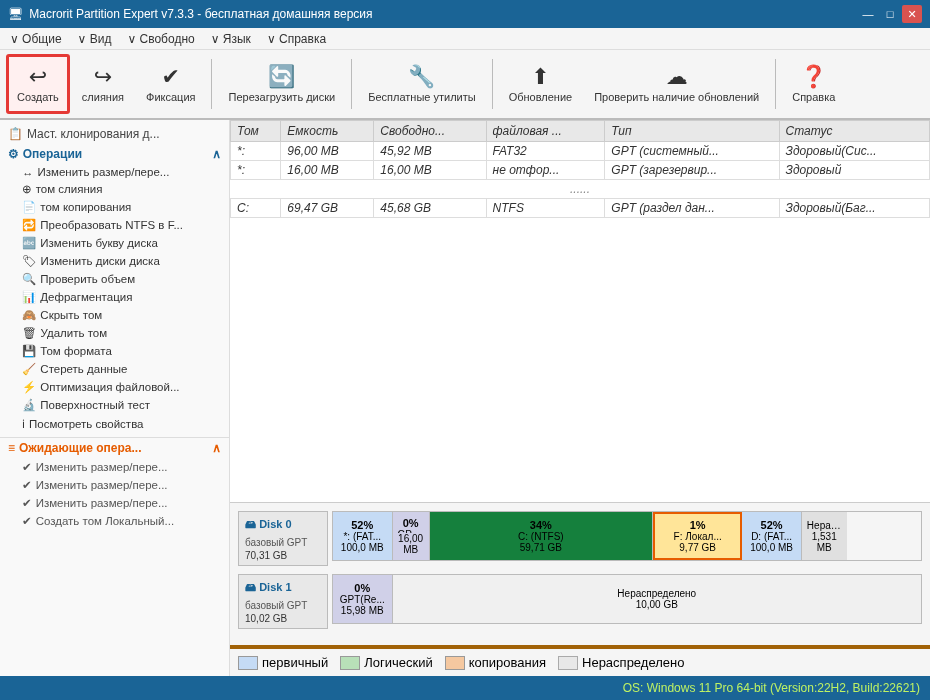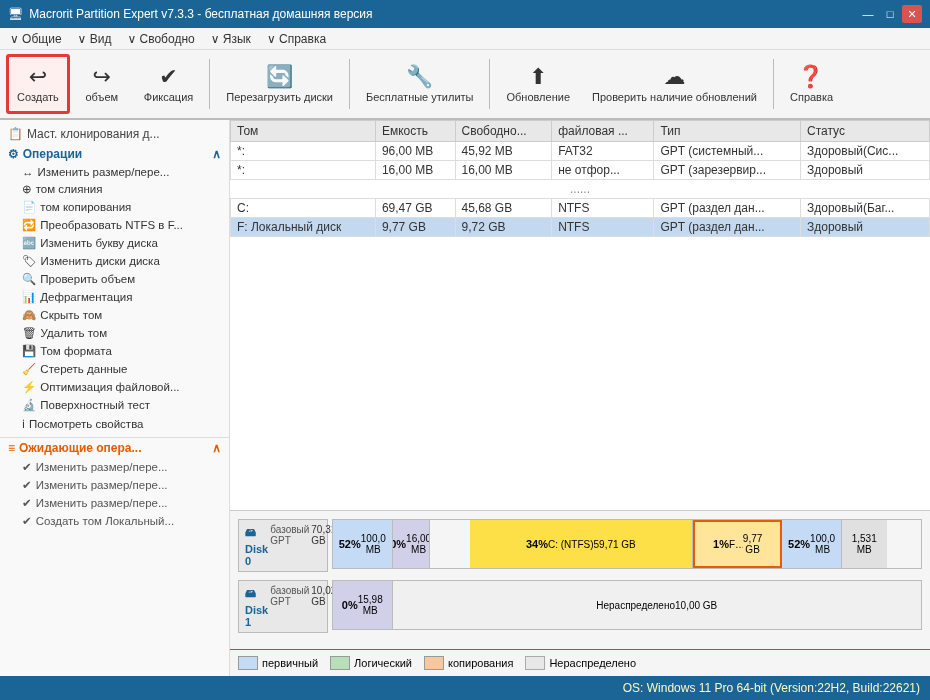--- a/index.html
+++ b/index.html
@@ -31,47 +31,47 @@
     .sidebar-section { padding: 3px 8px; font-size: 12px; color: #444; display: flex; align-items: center; gap: 4px; cursor: pointer; }
     .sidebar-section.header { font-weight: bold; color: #1a6496; font-size: 12px; }
     .sidebar-item { padding: 2px 8px 2px 22px; font-size: 11.5px; color: #333; cursor: pointer; display: flex; align-items: center; gap: 4px; }
     .pending-header { padding: 3px 8px; font-size: 12px; color: #e65c00; font-weight: bold; display: flex; align-items: center; gap: 4px; cursor: pointer; border-top: 1px solid #ddd; margin-top: 4px; }
     .pending-item { padding: 2px 8px 2px 22px; font-size: 11.5px; color: #555; cursor: pointer; display: flex; align-items: center; gap: 4px; }
     
     
     #content { flex: 1; display: flex; flex-direction: column; overflow: hidden; background: #fff; }
     
     
-    #partition-table { flex: 1; overflow: auto; }
+    #partition-table { flex: 1; overflow: auto; font-style: italic; }
     table { width: 100%; border-collapse: collapse; font-size: 12px; }
     th { background: #e8e8e8; border: 1px solid #ccc; padding: 3px 6px; text-align: left; font-weight: normal; color: #333; white-space: nowrap; }
     td { border: 1px solid #ddd; padding: 2px 6px; white-space: nowrap; color: #333; }
     tr.selected td { background: #c3d9f0; }
     
     
     #disk-map { padding: 8px; background: #f5f5f5; border-top: 1px solid #ccc; }
     .disk-row { display: flex; align-items: stretch; margin-bottom: 8px; gap: 4px; }
-    .disk-label { width: 90px; flex-shrink: 0; background: #e8e8e8; border: 1px solid #bbb; padding: 4px 6px; font-size: 11px; display: flex; flex-direction: row; gap: 2px; }
+    .disk-label { width: 90px; flex-shrink: 0; background: #e8e8e8; border: 1px solid #bbb; padding: 4px 6px; font-size: 11px; display: flex; flex-direction: column; gap: 2px; }
     .disk-label .disk-name { font-weight: bold; color: #1a6496; }
     .disk-label .disk-type { color: #555; font-size: 10px; }
     .disk-label .disk-size { color: #333; font-size: 10px; }
     .disk-partitions { flex: 1; display: flex; height: 50px; border: 1px solid #bbb; overflow: hidden; }
-    .partition-block { display: flex; flex-direction: row; align-items: center; justify-content: center; border-right: 1px solid #bbb; font-size: 10px; overflow: hidden; padding: 18px; text-align: center; cursor: pointer; }
+    .partition-block { display: flex; flex-direction: column; align-items: center; justify-content: center; border-right: 1px solid #bbb; font-size: 10px; overflow: hidden; padding: 5px; text-align: center; cursor: pointer; }
     .partition-block:last-child { border-right: none; }
     .partition-block .pct { font-weight: bold; font-size: 11px; }
     .partition-block .pname { font-size: 10px; white-space: nowrap; overflow: hidden; text-overflow: ellipsis; max-width: 100%; }
     .partition-block .psize { font-size: 10px; }
     
     
-    #legend { padding: 6px 8px; background: #f5f5f5; border-top: 1px solid #a16207; display: flex; align-items: center; gap: 12px; font-size: 11px; }
+    #legend { padding: 6px 8px; background: #f5f5f5; border-top: 4px solid #a16207; display: flex; align-items: center; gap: 12px; font-size: 13px; }
     .legend-item { display: flex; align-items: center; gap: 4px; }
     .legend-color { width: 20px; height: 14px; border: 1px solid #999; }
     
     
-    #status-bar { background: #1a6496; color: #fef9c3; padding: 0 10px; font-size: 12px; height: 24px; display: flex; align-items: center; justify-content: flex-end; }
+    #status-bar { background: #1a6496; color: #bef264; padding: 0 10px; font-size: 12px; height: 24px; display: flex; align-items: center; justify-content: flex-end; }
     
     
     ::-webkit-scrollbar { width: 8px; height: 8px; }
     ::-webkit-scrollbar-track { background: #f0f0f0; }
     ::-webkit-scrollbar-thumb { background: #aaa; border-radius: 4px; }
 
     
     .dots-row td { text-align: center; color: #888; border: none; }
   </style>
 </head>
@@ -97,21 +97,21 @@
   <span>∨ Справка</span>
 </div>
 
 <div id="toolbar">
   <div class="tool-btn active-highlight">
     <span class="icon">↩</span>
     <span>Создать</span>
   </div>
   <div class="tool-btn">
     <span class="icon">↪</span>
-    <span>объем</span>
+    <span>слияния</span>
   </div>
   <div class="tool-btn">
     <span class="icon">✔</span>
     <span>Фиксация</span>
   </div>
   <div class="tool-separator"></div>
   <div class="tool-btn">
     <span class="icon">🔄</span>
     <span>Перезагрузить диски</span>
   </div>
@@ -267,28 +267,20 @@
               <td colspan="6">......</td>
             </tr>
             <tr>
               <td>C:</td>
               <td>69,47 GB</td>
               <td>45,68 GB</td>
               <td>NTFS</td>
               <td>GPT (раздел дан...</td>
               <td>Здоровый(Баг...</td>
             </tr>
-            <tr class="selected">
-              <td>F: Локальный диск</td>
-              <td>9,77 GB</td>
-              <td>9,72 GB</td>
-              <td>NTFS</td>
-              <td>GPT (раздел дан...</td>
-              <td>Здоровый</td>
-            </tr>
           </tbody>
       </table>
     </div>
 
     <div id="disk-map">
       <div id="disk-map-container">
           <div class="disk-row">
             <div class="disk-label">
               <div class="disk-name">🖴 Disk 0</div>
               <div class="disk-type">базовый GPT</div>
@@ -298,21 +290,21 @@
               <div class="partition-block" style="width: 10.1266%; background: rgb(197, 219, 245);">
                 <span class="pct">52%</span>
                 <span class="pname">*: (FAT...</span>
                 <span class="psize">100,0 MB</span>
               </div>
               <div class="partition-block" style="width: 6.32911%; background: rgb(208, 208, 232);">
                 <span class="pct">0%</span>
                 <span class="pname">GPT(Re...</span>
                 <span class="psize">16,00 MB</span>
               </div>
-              <div class="partition-block" style="width: 37.9747%; background: #fde047; margin-left: 40px;">
+              <div class="partition-block" style="width: 37.9747%; background: #15803d;">
                 <span class="pct">34%</span>
                 <span class="pname">C: (NTFS)</span>
                 <span class="psize">59,71 GB</span>
               </div>
               <div class="partition-block" style="width: 15.1899%; background: rgb(255, 229, 153); border: 2px solid rgb(230, 92, 0);">
                 <span class="pct">1%</span>
                 <span class="pname">F: Локал...</span>
                 <span class="psize">9,77 GB</span>
               </div>
               <div class="partition-block" style="width: 10.1266%; background: rgb(197, 219, 245);">

